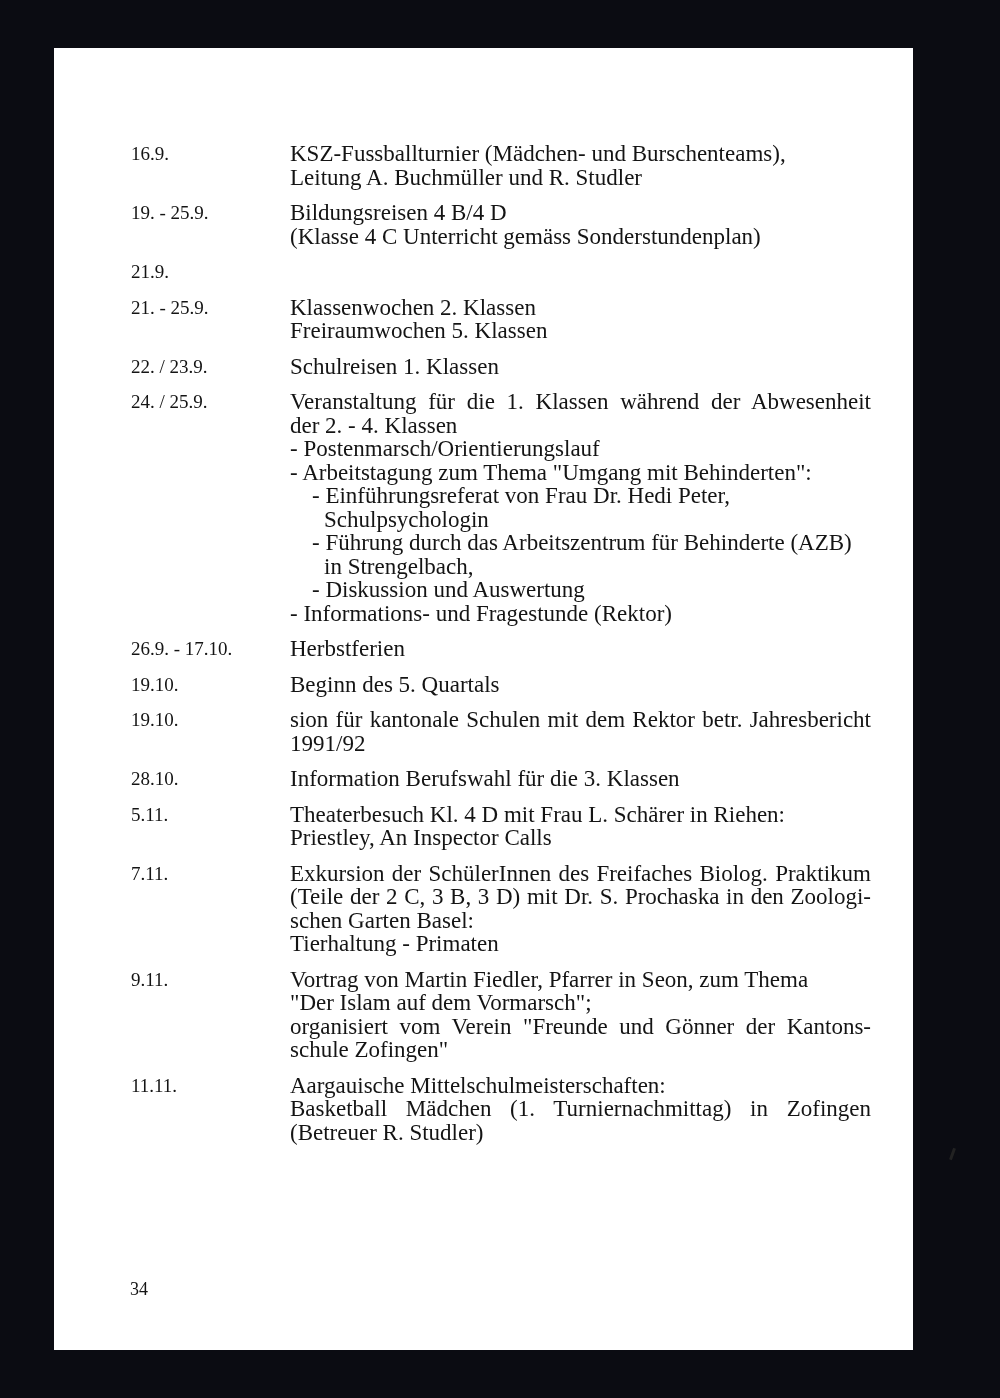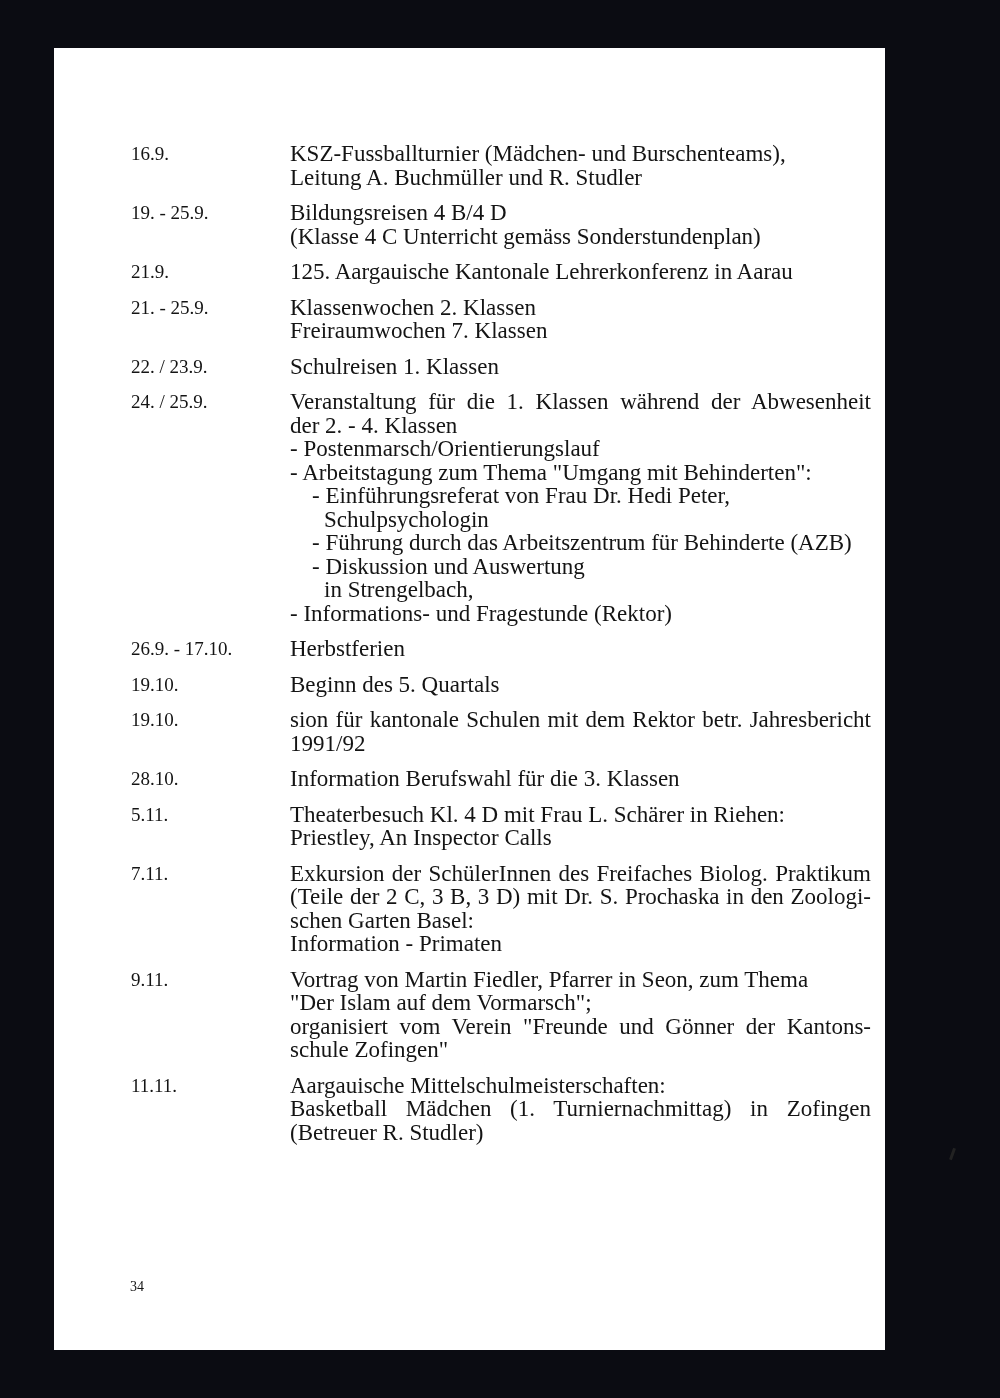--- a/index.html
+++ b/index.html
@@ -9,20 +9,21 @@
       position: relative;
       overflow: hidden;
       font-family: "Liberation Serif", "DejaVu Serif", serif;
       color: #141414;
     }
     .page {
       position: absolute;
       left: 54px; top: 48px;
       width: 831px; height: 1302px;
       background: #ffffff;
+      padding-left: 28px;
     }
     .entries {
       position: absolute;
       left: 77px; top: 94px;
       width: 740px;
     }
     .entry {
       display: flex;
       margin-bottom: 12px;
     }
@@ -41,21 +42,21 @@
     .line.justify {
       white-space: normal;
       text-align: justify;
       text-align-last: justify;
     }
     .line.ind2 { padding-left: 22px; }
     .line.ind3 { padding-left: 34px; }
     .page-number {
       position: absolute;
       left: 76px; top: 1231px;
-      font-size: 14px;
+      font-size: 18px;
     }
     .edge-mark {
       position: absolute;
       left: 951px; top: 1148px;
       width: 3px; height: 12px;
       background: #222;
       transform: rotate(20deg);
     }
   </style>
 </head>
@@ -72,49 +73,46 @@
       </div>
       <div class="entry">
         <div class="date">19. - 25.9.</div>
         <div class="desc">
           <span class="line ind0">Bildungsreisen 4 B/4 D</span>
           <span class="line ind0">(Klasse 4 C Unterricht gemäss Sonderstundenplan)</span>
         </div>
       </div>
       <div class="entry">
         <div class="date">21.9.</div>
-        <div class="desc">
-          <span class="line ind0">125. Aargauische Kantonale Lehrerkonferenz in Aarau</span>
-        </div>
       </div>
       <div class="entry">
         <div class="date">21. - 25.9.</div>
         <div class="desc">
           <span class="line ind0">Klassenwochen  2. Klassen</span>
-          <span class="line ind0">Freiraumwochen 7. Klassen</span>
+          <span class="line ind0">Freiraumwochen 5. Klassen</span>
         </div>
       </div>
       <div class="entry">
         <div class="date">22. / 23.9.</div>
         <div class="desc">
           <span class="line ind0">Schulreisen 1. Klassen</span>
         </div>
       </div>
       <div class="entry">
         <div class="date">24. / 25.9.</div>
         <div class="desc">
           <span class="line ind0 justify">Veranstaltung für die 1. Klassen während der Abwesenheit</span>
           <span class="line ind0">der 2. - 4. Klassen</span>
           <span class="line ind0">- Postenmarsch/Orientierungslauf</span>
           <span class="line ind0">- Arbeitstagung zum Thema "Umgang mit Behinderten":</span>
           <span class="line ind2">- Einführungsreferat von Frau Dr. Hedi Peter,</span>
           <span class="line ind3">Schulpsychologin</span>
           <span class="line ind2">- Führung durch das Arbeitszentrum für Behinderte (AZB)</span>
+          <span class="line ind3">in Strengelbach,</span>
           <span class="line ind2">- Diskussion und Auswertung</span>
-          <span class="line ind3">in Strengelbach,</span>
           <span class="line ind0">- Informations- und Fragestunde (Rektor)</span>
         </div>
       </div>
       <div class="entry">
         <div class="date">26.9. - 17.10.</div>
         <div class="desc">
           <span class="line ind0">Herbstferien</span>
         </div>
       </div>
       <div class="entry">
@@ -142,21 +140,21 @@
           <span class="line ind0">Theaterbesuch Kl. 4 D mit Frau L. Schärer in Riehen:</span>
           <span class="line ind0">Priestley, An Inspector Calls</span>
         </div>
       </div>
       <div class="entry">
         <div class="date">7.11.</div>
         <div class="desc">
           <span class="line ind0 justify">Exkursion der SchülerInnen des Freifaches Biolog. Praktikum</span>
           <span class="line ind0 justify">(Teile der 2 C, 3 B, 3 D) mit Dr. S. Prochaska in den Zoologi-</span>
           <span class="line ind0">schen Garten Basel:</span>
-          <span class="line ind0">Information - Primaten</span>
+          <span class="line ind0">Tierhaltung - Primaten</span>
         </div>
       </div>
       <div class="entry">
         <div class="date">9.11.</div>
         <div class="desc">
           <span class="line ind0">Vortrag von Martin Fiedler, Pfarrer in Seon, zum Thema</span>
           <span class="line ind0">"Der Islam auf dem Vormarsch";</span>
           <span class="line ind0 justify">organisiert vom Verein "Freunde und Gönner der Kantons-</span>
           <span class="line ind0">schule Zofingen"</span>
         </div>

